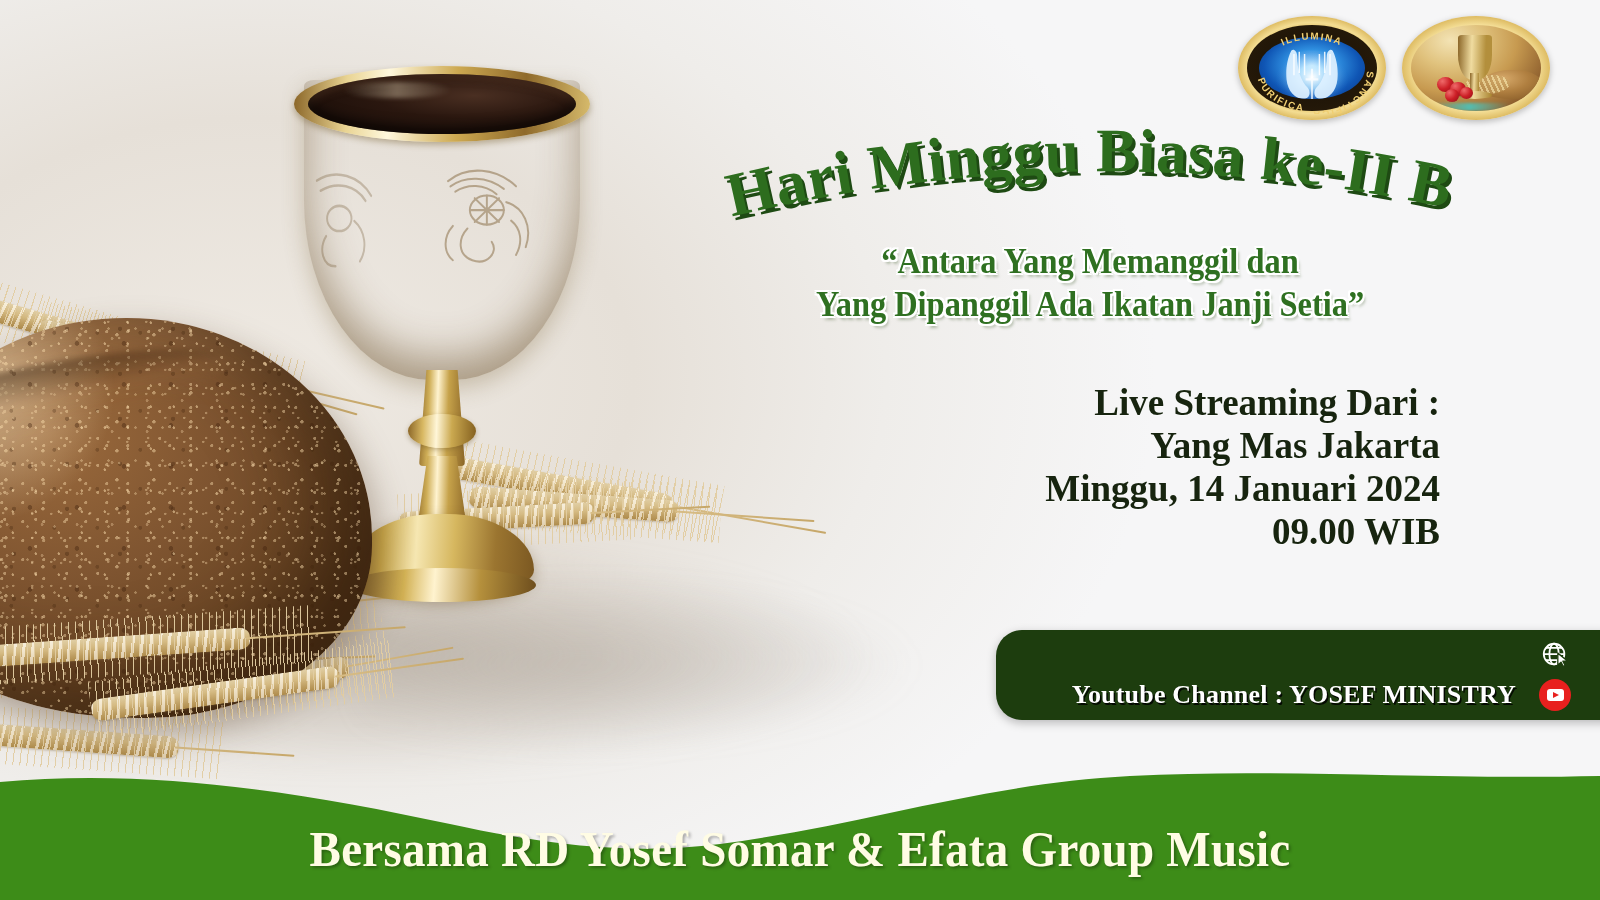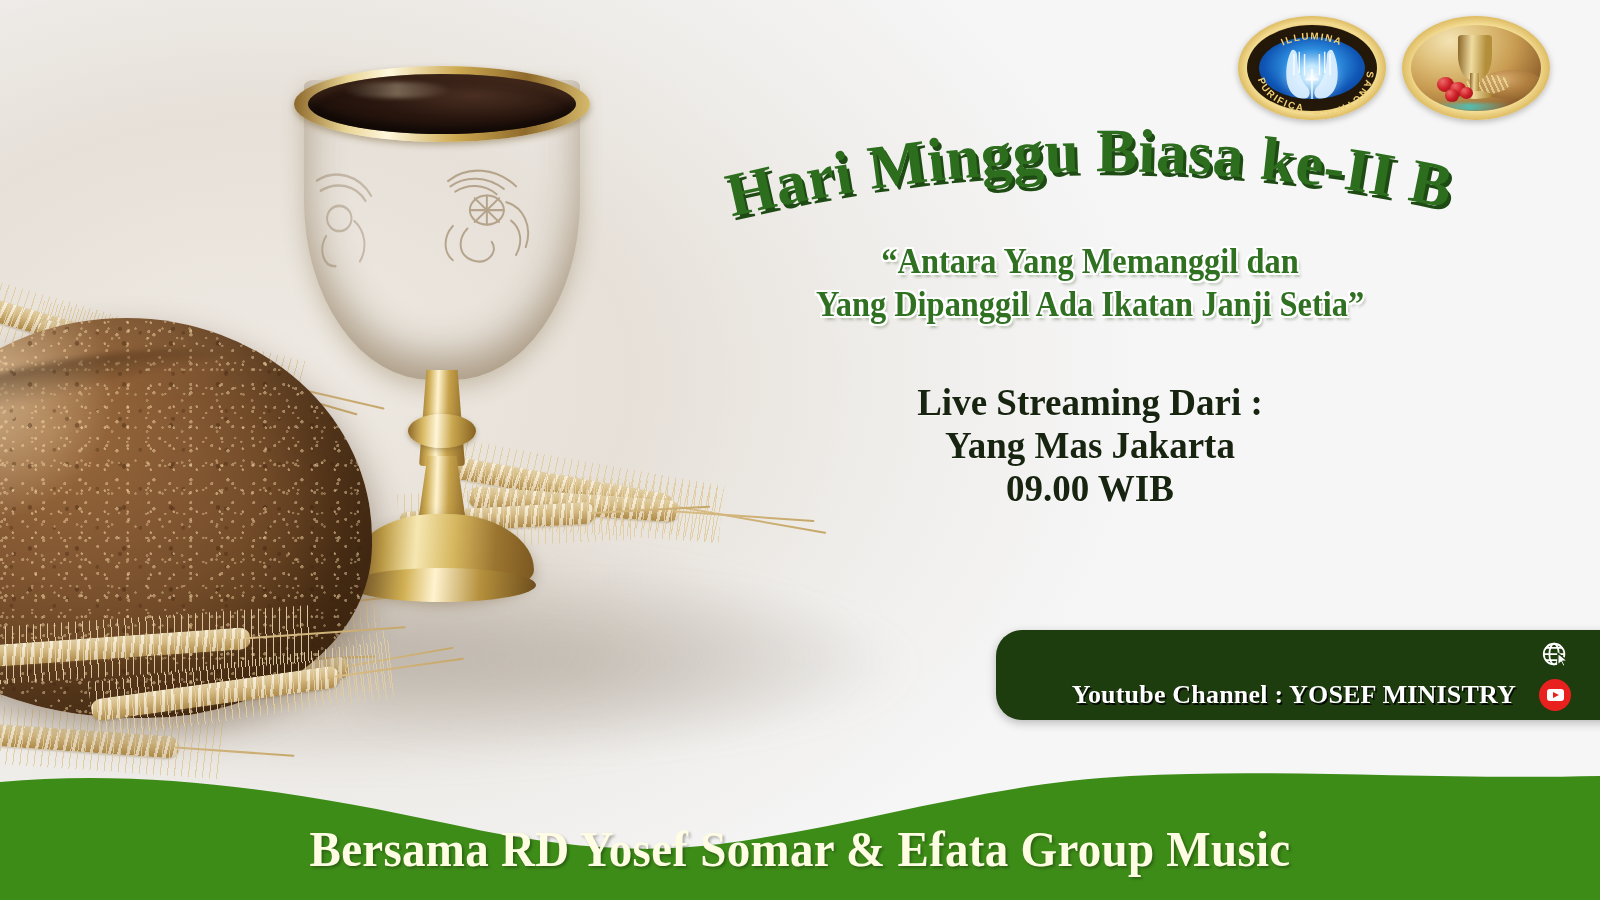--- a/index.html
+++ b/index.html
@@ -189,21 +189,21 @@
 
   
   .info{
     position:absolute; left:740px; top:382px; width:700px;
     text-align:center;
     font-family:"Liberation Serif", serif;
     font-weight:700; font-size:37px; line-height:1.16;
     color:#17240f;
     text-shadow:0 1px 0 rgba(255,255,255,.5);
   }
-  .info span{ display:block; }
+  .info span{ display:block;text-align:right; }
 
   
   .badge{
     position:absolute; left:996px; top:630px; width:640px; height:90px;
     background:#1d3d0e;
     border-radius:26px 0 0 26px;
     display:flex; align-items:center;
     padding:6px 0 6px 40px;
     box-shadow:0 3px 10px rgba(0,0,0,.25);
   }
@@ -510,20 +510,21 @@
   </div>
 
   <div class="subtitle">
     <span class="ln">“Antara Yang Memanggil dan</span>
     <span class="ln">Yang Dipanggil Ada Ikatan Janji Setia”</span>
   </div>
 
   <div class="info">
     <span>Live Streaming Dari :</span>
     <span>Yang Mas Jakarta</span>
+    <span>Minggu, 14 Januari 2024</span>
     <span>09.00 WIB</span>
   </div>
 
   <div class="badge">
     <div class="badge-lines">
       <div class="badge-line">
         <span class="badge-icon">
           <svg class="globe-ico" viewBox="0 0 32 32" fill="none" stroke="#ffffff" stroke-width="1.9">
             <circle cx="15" cy="15" r="11"></circle>
             <ellipse cx="15" cy="15" rx="5" ry="11"></ellipse>

